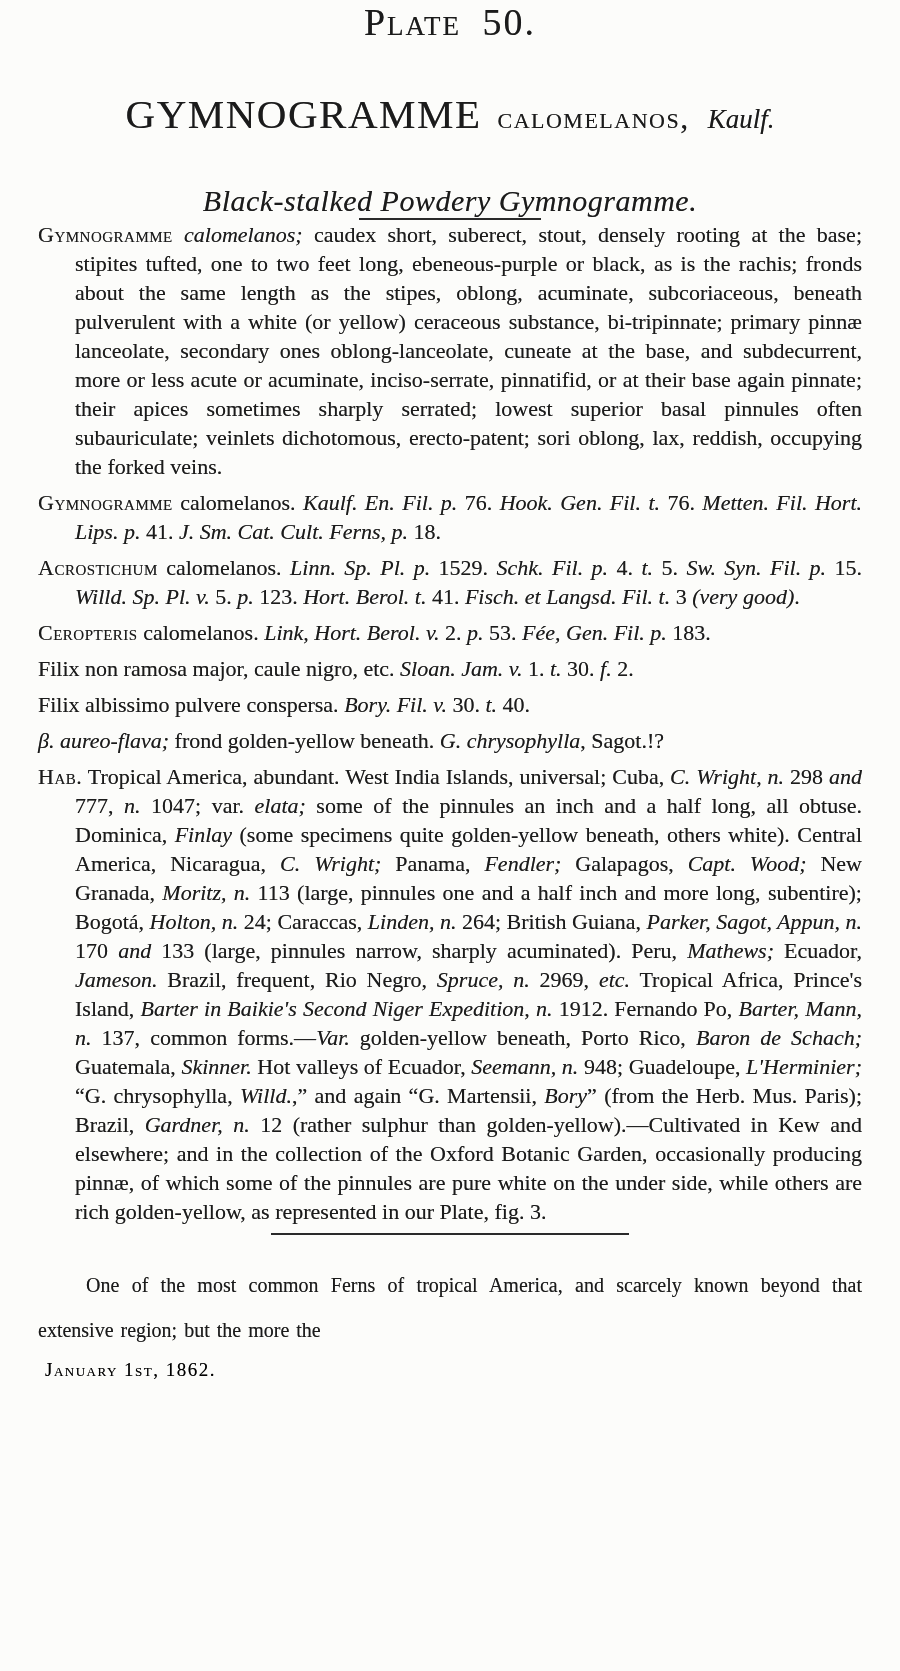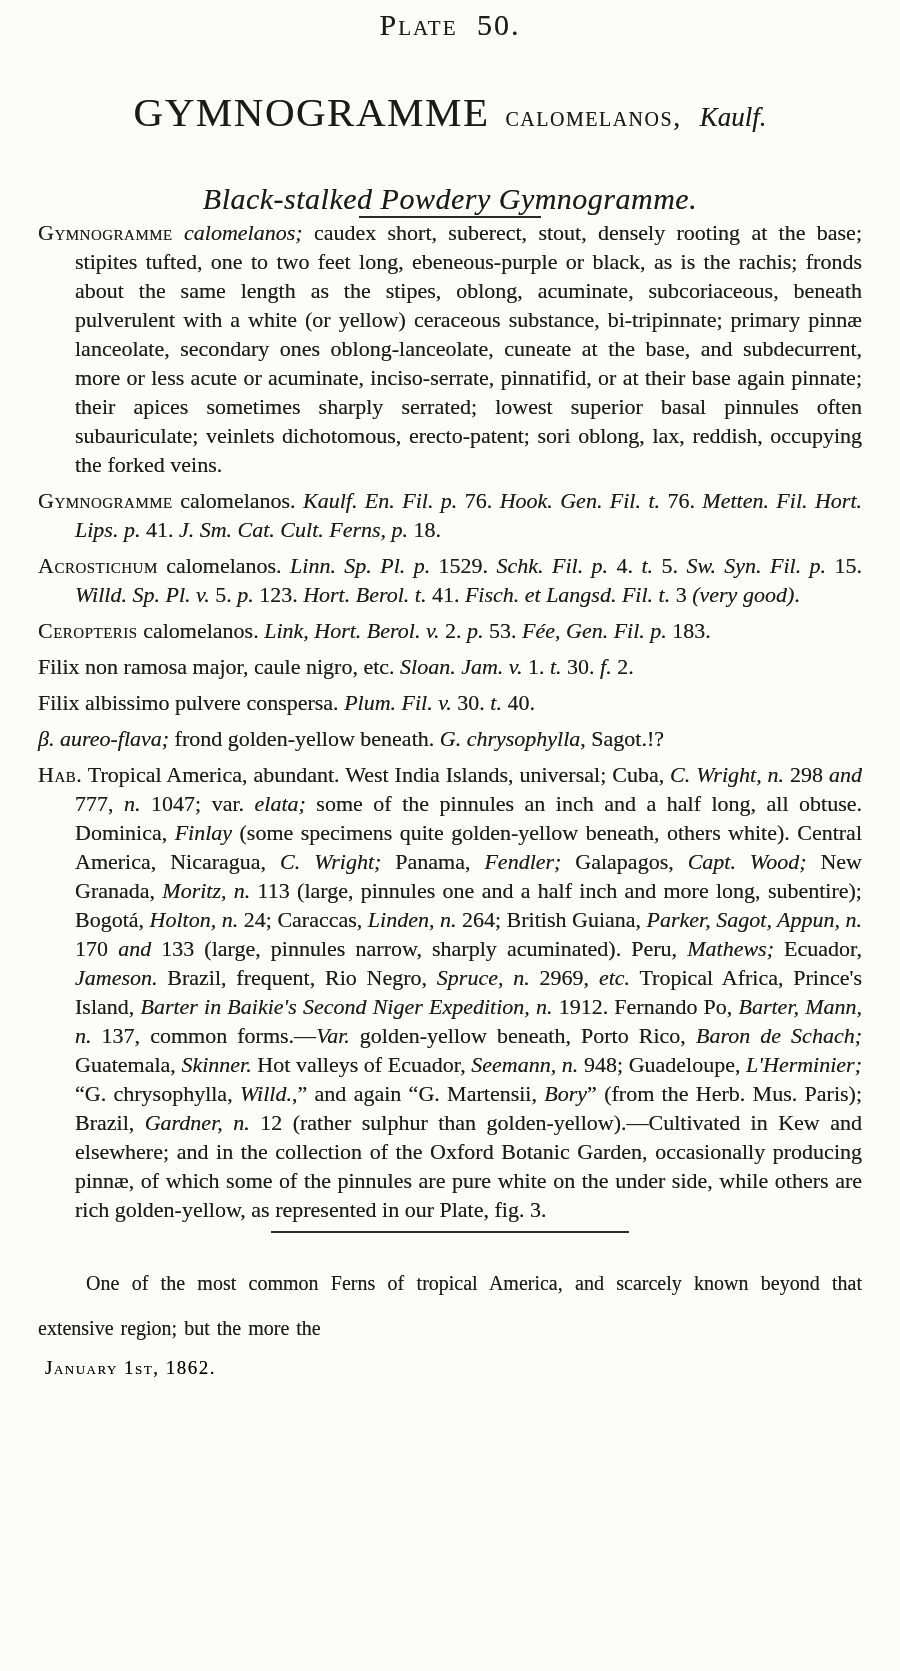--- a/index.html
+++ b/index.html
@@ -9,36 +9,36 @@
     height: 1671px;
     overflow: hidden;
     background: #fcfcfa;
     color: #1b1b1b;
     font-family: "Liberation Serif", "DejaVu Serif", serif;
     text-shadow: 0 0 0.5px rgba(20,20,20,0.55);
   }
   .page { padding: 0 38px; }
 
   .plate-label {
-    margin-top: 8px;
+    margin-top: 0;
     text-align: center;
     font-variant: small-caps;
-    font-size: 30px;
+    font-size: 38px;
     letter-spacing: 2px;
     word-spacing: 10px;
   }
 
   .title {
     margin: 50px 0 0 0;
     text-align: center;
     font-weight: normal;
     line-height: 1;
   }
   .title .genus   { font-size: 41px; letter-spacing: 1.5px; }
-  .title .species { font-variant: small-caps; font-size: 28px; letter-spacing: 1.5px; margin-left: 8px; }
+  .title .species { font-variant: small-caps; font-size: 32px; letter-spacing: 1.5px; margin-left: 8px; }
   .title .author  { font-style: italic; font-size: 27px; margin-left: 10px; }
 
   .common-name {
     margin-top: 49px;
     text-align: center;
     font-style: italic;
     font-size: 30px;
     letter-spacing: 0.5px;
   }
 
@@ -96,21 +96,21 @@
   <div class="common-name">Black-stalked Powdery Gymnogramme.</div>
 
   <hr class="rule rule-top">
 
   <div class="entries">
     <p class="entry"><span class="seg-sc">Gymnogramme</span><span class="seg-i"> calomelanos;</span><span class="seg-r"> caudex short, suberect, stout, densely rooting at the base; stipites tufted, one to two feet long, ebeneous-purple or black, as is the rachis; fronds about the same length as the stipes, oblong, acuminate, subcoriaceous, beneath pulverulent with a white (or yellow) ceraceous substance, bi-tripinnate; primary pinnæ lanceolate, secondary ones oblong-lanceolate, cuneate at the base, and subdecurrent, more or less acute or acuminate, inciso-serrate, pinnatifid, or at their base again pinnate; their apices sometimes sharply serrated; lowest superior basal pinnules often subauriculate; veinlets dichotomous, erecto-patent; sori oblong, lax, reddish, occupying the forked veins.</span></p>
     <p class="entry"><span class="seg-sc">Gymnogramme</span><span class="seg-r"> calomelanos. </span><span class="seg-i">Kaulf. En. Fil. p.</span><span class="seg-r"> 76. </span><span class="seg-i">Hook. Gen. Fil. t.</span><span class="seg-r"> 76. </span><span class="seg-i">Metten. Fil. Hort. Lips. p.</span><span class="seg-r"> 41. </span><span class="seg-i">J. Sm. Cat. Cult. Ferns, p.</span><span class="seg-r"> 18.</span></p>
     <p class="entry"><span class="seg-sc">Acrostichum</span><span class="seg-r"> calomelanos. </span><span class="seg-i">Linn. Sp. Pl. p.</span><span class="seg-r"> 1529. </span><span class="seg-i">Schk. Fil. p.</span><span class="seg-r"> 4. </span><span class="seg-i">t.</span><span class="seg-r"> 5. </span><span class="seg-i">Sw. Syn. Fil. p.</span><span class="seg-r"> 15. </span><span class="seg-i">Willd. Sp. Pl. v.</span><span class="seg-r"> 5. </span><span class="seg-i">p.</span><span class="seg-r"> 123. </span><span class="seg-i">Hort. Berol. t.</span><span class="seg-r"> 41. </span><span class="seg-i">Fisch. et Langsd. Fil. t.</span><span class="seg-r"> 3 </span><span class="seg-i">(very good)</span><span class="seg-r">.</span></p>
     <p class="entry"><span class="seg-sc">Ceropteris</span><span class="seg-r"> calomelanos. </span><span class="seg-i">Link, Hort. Berol. v.</span><span class="seg-r"> 2. </span><span class="seg-i">p.</span><span class="seg-r"> 53. </span><span class="seg-i">Fée, Gen. Fil. p.</span><span class="seg-r"> 183.</span></p>
     <p class="entry"><span class="seg-r">Filix non ramosa major, caule nigro, etc. </span><span class="seg-i">Sloan. Jam. v.</span><span class="seg-r"> 1. </span><span class="seg-i">t.</span><span class="seg-r"> 30. </span><span class="seg-i">f.</span><span class="seg-r"> 2.</span></p>
-    <p class="entry"><span class="seg-r">Filix albissimo pulvere conspersa. </span><span class="seg-i">Plum. Fil. v.</span><span class="seg-r"> 30. </span><span class="seg-i">t.</span><span class="seg-r"> 40.</span></p>
+    <p class="entry"><span class="seg-r">Filix albissimo pulvere conspersa. </span><span class="seg-i">Bory. Fil. v.</span><span class="seg-r"> 30. </span><span class="seg-i">t.</span><span class="seg-r"> 40.</span></p>
     <p class="entry"><span class="seg-i">β. aureo-flava;</span><span class="seg-r"> frond golden-yellow beneath. </span><span class="seg-i">G. chrysophylla</span><span class="seg-r">, Sagot.!?</span></p>
     <p class="entry"><span class="seg-sc">Hab.</span><span class="seg-r"> Tropical America, abundant. West India Islands, universal; Cuba, </span><span class="seg-i">C. Wright, n.</span><span class="seg-r"> 298 </span><span class="seg-i">and</span><span class="seg-r"> 777, </span><span class="seg-i">n.</span><span class="seg-r"> 1047; var. </span><span class="seg-i">elata;</span><span class="seg-r"> some of the pinnules an inch and a half long, all obtuse. Dominica, </span><span class="seg-i">Finlay</span><span class="seg-r"> (some specimens quite golden-yellow beneath, others white). Central America, Nicaragua, </span><span class="seg-i">C. Wright;</span><span class="seg-r"> Panama, </span><span class="seg-i">Fendler;</span><span class="seg-r"> Galapagos, </span><span class="seg-i">Capt. Wood;</span><span class="seg-r"> New Granada, </span><span class="seg-i">Moritz, n.</span><span class="seg-r"> 113 (large, pinnules one and a half inch and more long, subentire); Bogotá, </span><span class="seg-i">Holton, n.</span><span class="seg-r"> 24; Caraccas, </span><span class="seg-i">Linden, n.</span><span class="seg-r"> 264; British Guiana, </span><span class="seg-i">Parker, Sagot, Appun, n.</span><span class="seg-r"> 170 </span><span class="seg-i">and</span><span class="seg-r"> 133 (large, pinnules narrow, sharply acuminated). Peru, </span><span class="seg-i">Mathews;</span><span class="seg-r"> Ecuador, </span><span class="seg-i">Jameson.</span><span class="seg-r"> Brazil, frequent, Rio Negro, </span><span class="seg-i">Spruce, n.</span><span class="seg-r"> 2969, </span><span class="seg-i">etc.</span><span class="seg-r"> Tropical Africa, Prince's Island, </span><span class="seg-i">Barter in Baikie's Second Niger Expedition, n.</span><span class="seg-r"> 1912. Fernando Po, </span><span class="seg-i">Barter, Mann, n.</span><span class="seg-r"> 137, common forms.—</span><span class="seg-i">Var.</span><span class="seg-r"> golden-yellow beneath, Porto Rico, </span><span class="seg-i">Baron de Schach;</span><span class="seg-r"> Guatemala, </span><span class="seg-i">Skinner.</span><span class="seg-r"> Hot valleys of Ecuador, </span><span class="seg-i">Seemann, n.</span><span class="seg-r"> 948; Guadeloupe, </span><span class="seg-i">L'Herminier;</span><span class="seg-r"> “G. chrysophylla, </span><span class="seg-i">Willd.</span><span class="seg-r">,” and again “G. Martensii, </span><span class="seg-i">Bory</span><span class="seg-r">” (from the Herb. Mus. Paris); Brazil, </span><span class="seg-i">Gardner, n.</span><span class="seg-r"> 12 (rather sulphur than golden-yellow).—Cultivated in Kew and elsewhere; and in the collection of the Oxford Botanic Garden, occasionally producing pinnæ, of which some of the pinnules are pure white on the under side, while others are rich golden-yellow, as represented in our Plate, fig. 3.</span></p>
   </div>
 
   <hr class="rule rule-bottom">
 
   <p class="closing">One of the most common Ferns of tropical America, and scarcely known beyond that extensive region; but the more the</p>
 
   <div class="footer-date">January 1st, 1862.</div>
 

